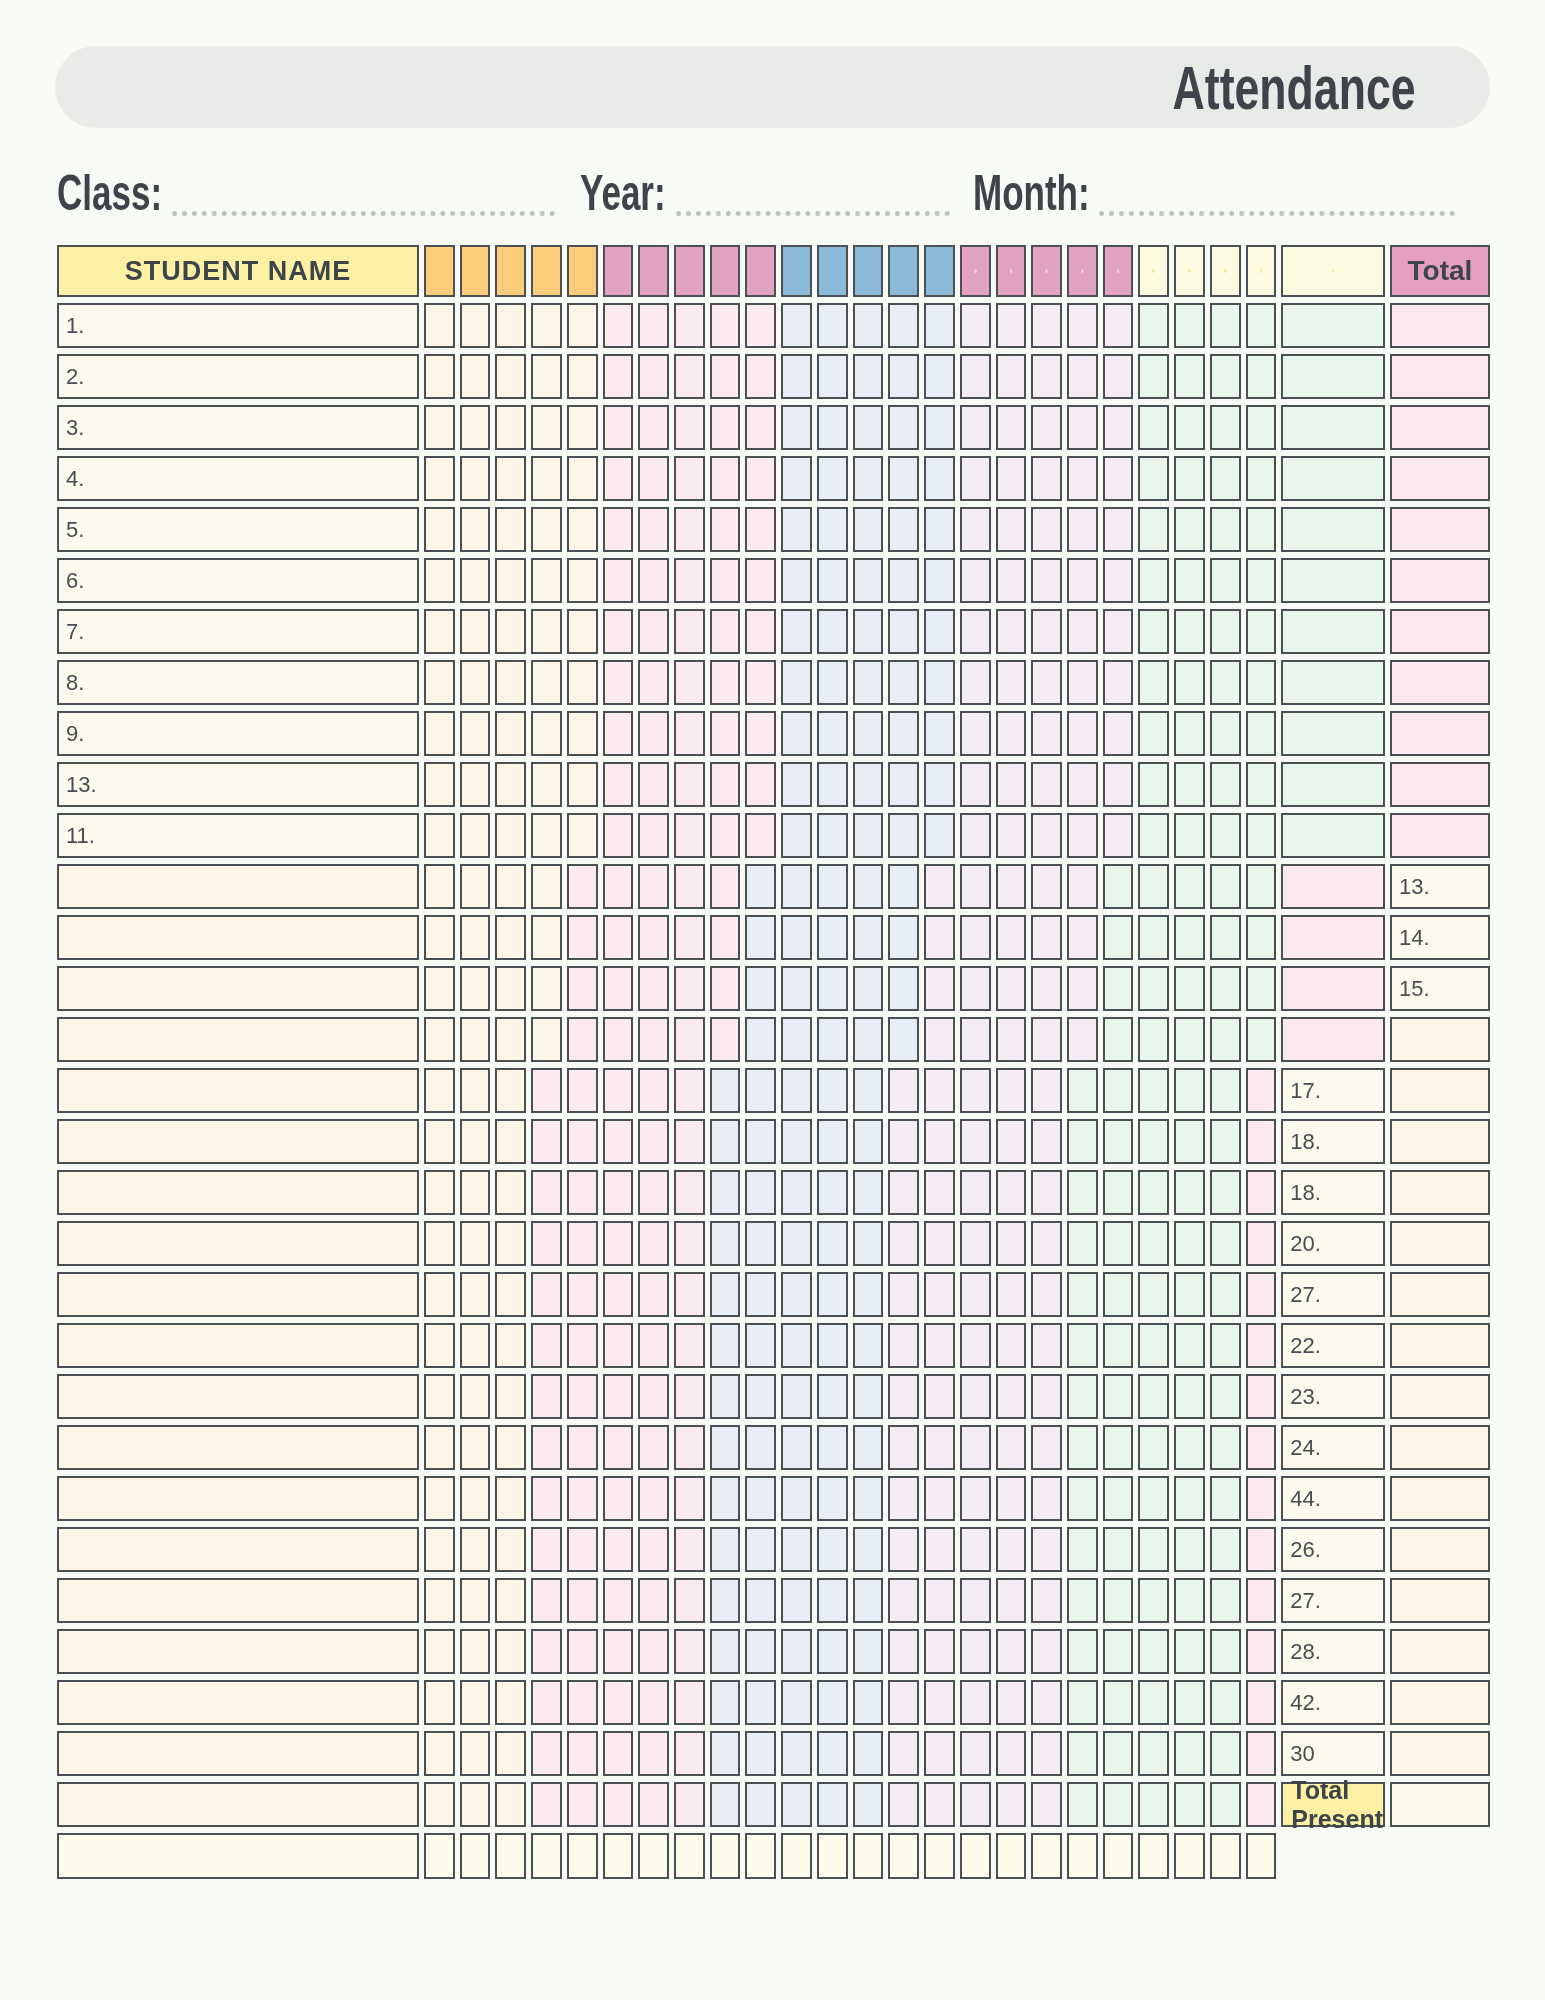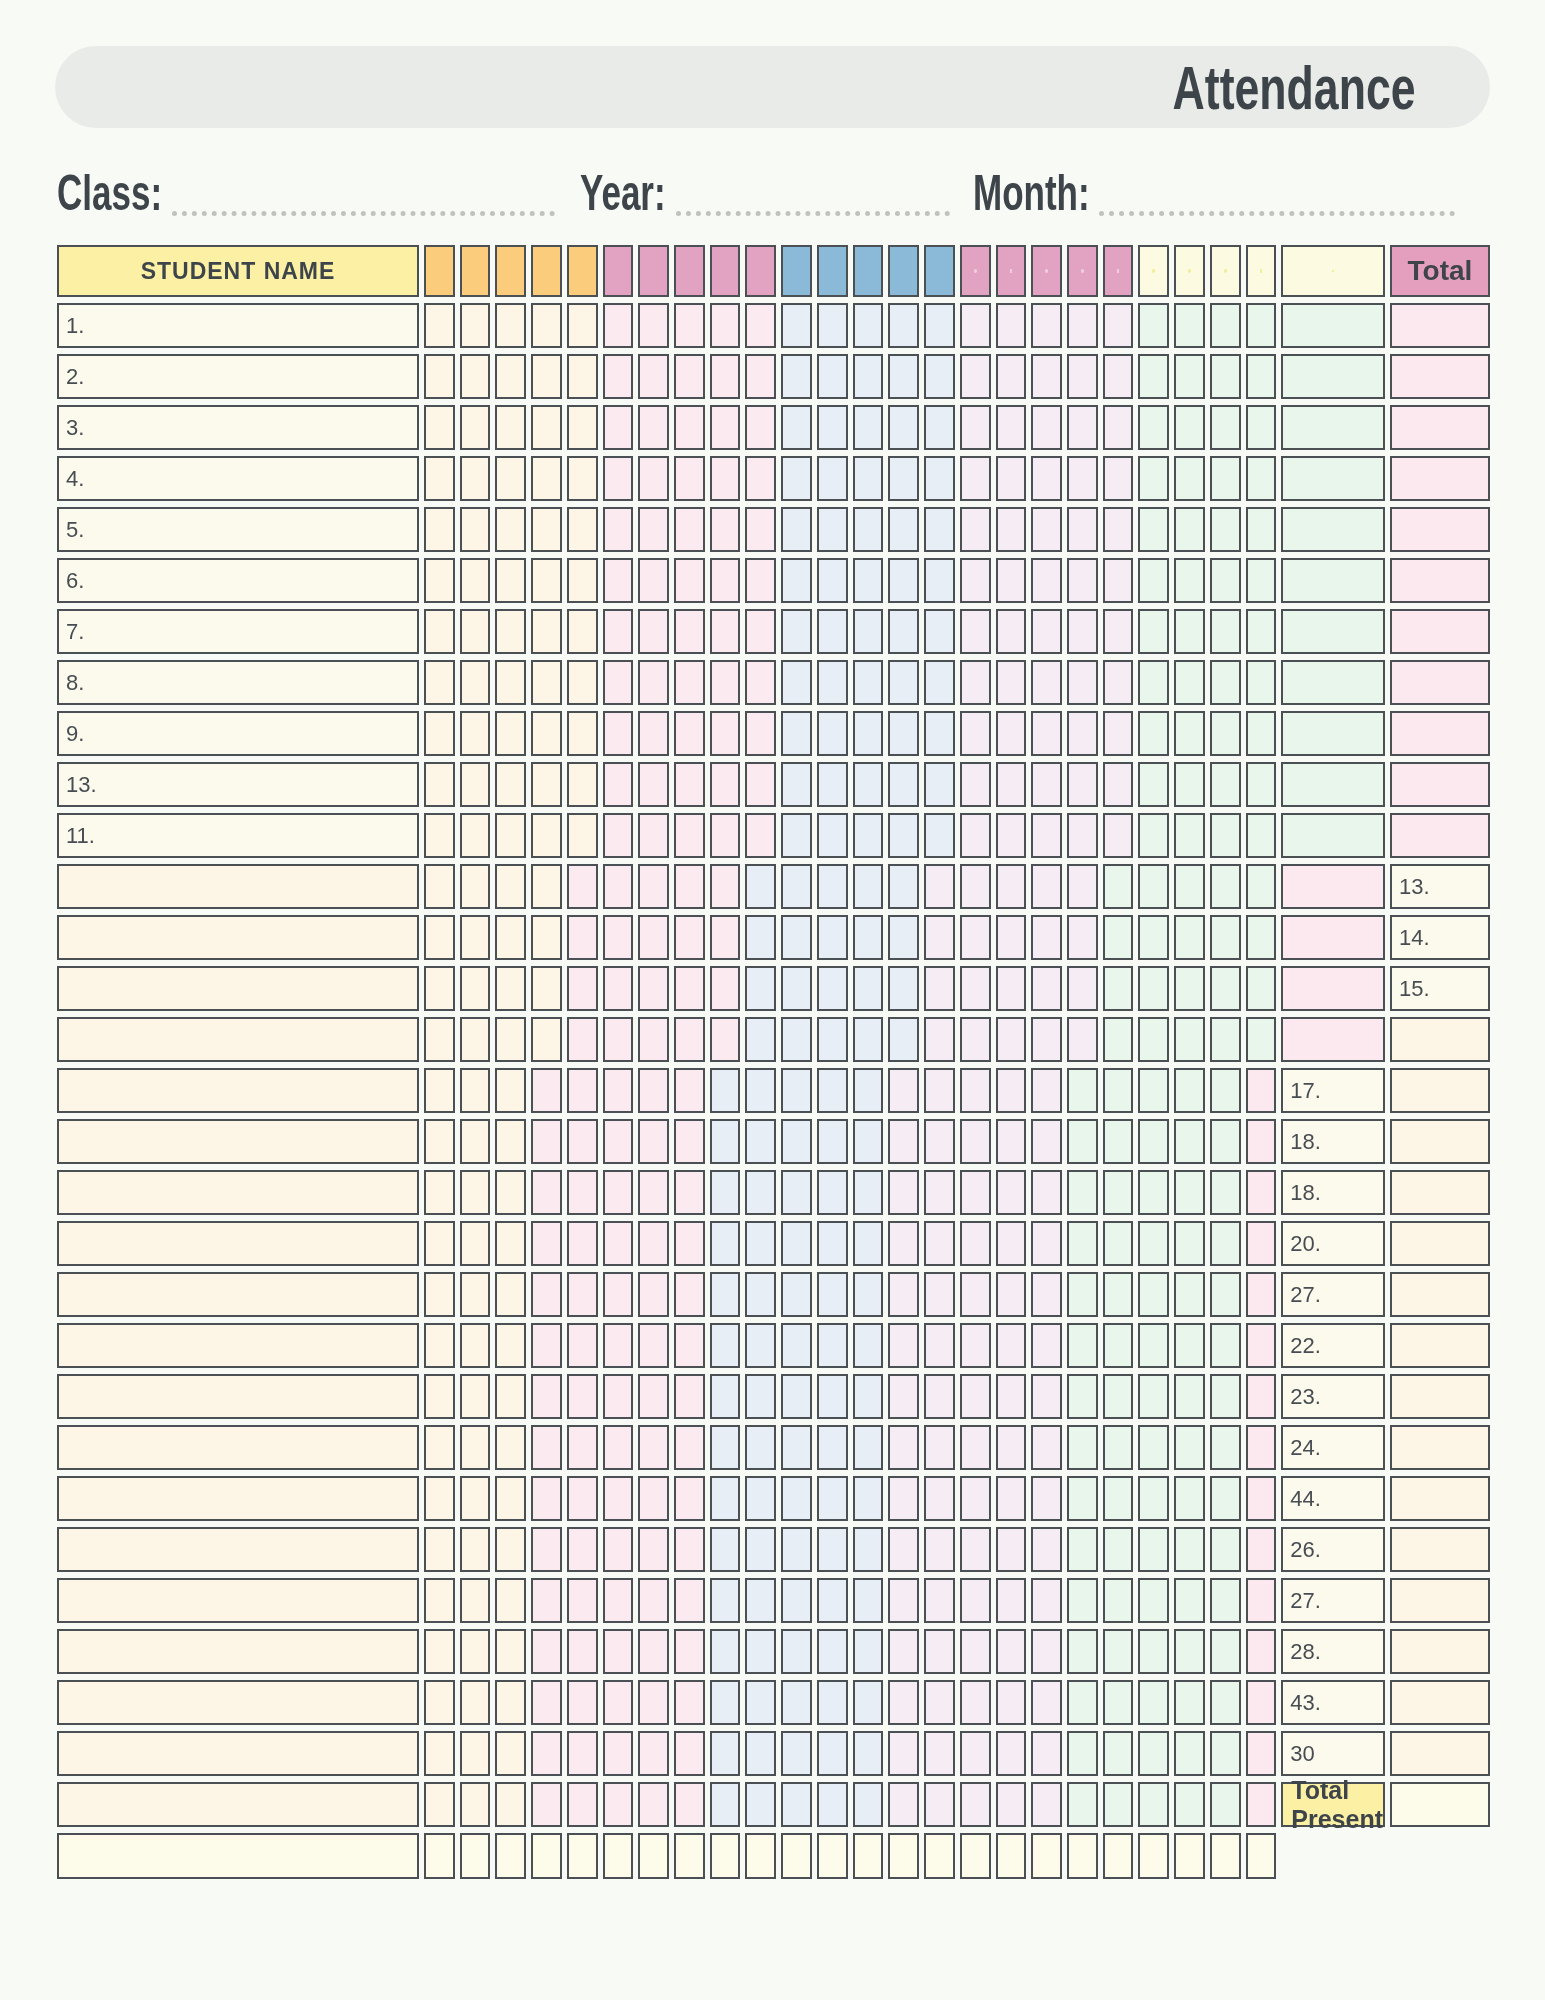--- a/index.html
+++ b/index.html
@@ -63,21 +63,21 @@
     row-gap: 6px;
   }
   .cell {
     border: 2.5px solid var(--border, #4A5054);
     display: flex;
     align-items: center;
   }
   .head { justify-content: center; font-weight: bold; }
   .name-head {
     background: var(--name_header_bg, #FBF0A4);
-    font-size: 23px;
+    font-size: 27px;
     letter-spacing: 1px;
   }
   .total-head {
     background: var(--total_header_bg, #E49FBE);
     font-size: 28px;
   }
   .name-cell {
     background: var(--name_cell_bg, #FCFAEC);
     font-size: 22px;
     padding-left: 7px;
@@ -888,21 +888,21 @@
     <div class="cell " style="background: rgb(246, 236, 243);"></div>
     <div class="cell " style="background: rgb(246, 236, 243);"></div>
     <div class="cell " style="background: rgb(246, 236, 243);"></div>
     <div class="cell " style="background: rgb(246, 236, 243);"></div>
     <div class="cell " style="background: rgb(233, 246, 235);"></div>
     <div class="cell " style="background: rgb(233, 246, 235);"></div>
     <div class="cell " style="background: rgb(233, 246, 235);"></div>
     <div class="cell " style="background: rgb(233, 246, 235);"></div>
     <div class="cell " style="background: rgb(233, 246, 235);"></div>
     <div class="cell " style="background: rgb(251, 233, 239);"></div>
-    <div class="cell name-cell">43.</div>
+    <div class="cell name-cell">42.</div>
     <div class="cell " style="background: rgb(253, 245, 230);"></div>
     <div class="cell " style="background: rgb(253, 245, 230);"></div>
     <div class="cell " style="background: rgb(253, 245, 230);"></div>
     <div class="cell " style="background: rgb(253, 245, 230);"></div>
     <div class="cell " style="background: rgb(253, 245, 230);"></div>
     <div class="cell " style="background: rgb(252, 234, 241);"></div>
     <div class="cell " style="background: rgb(252, 234, 241);"></div>
     <div class="cell " style="background: rgb(252, 234, 241);"></div>
     <div class="cell " style="background: rgb(252, 234, 241);"></div>
     <div class="cell " style="background: rgb(252, 234, 241);"></div>

